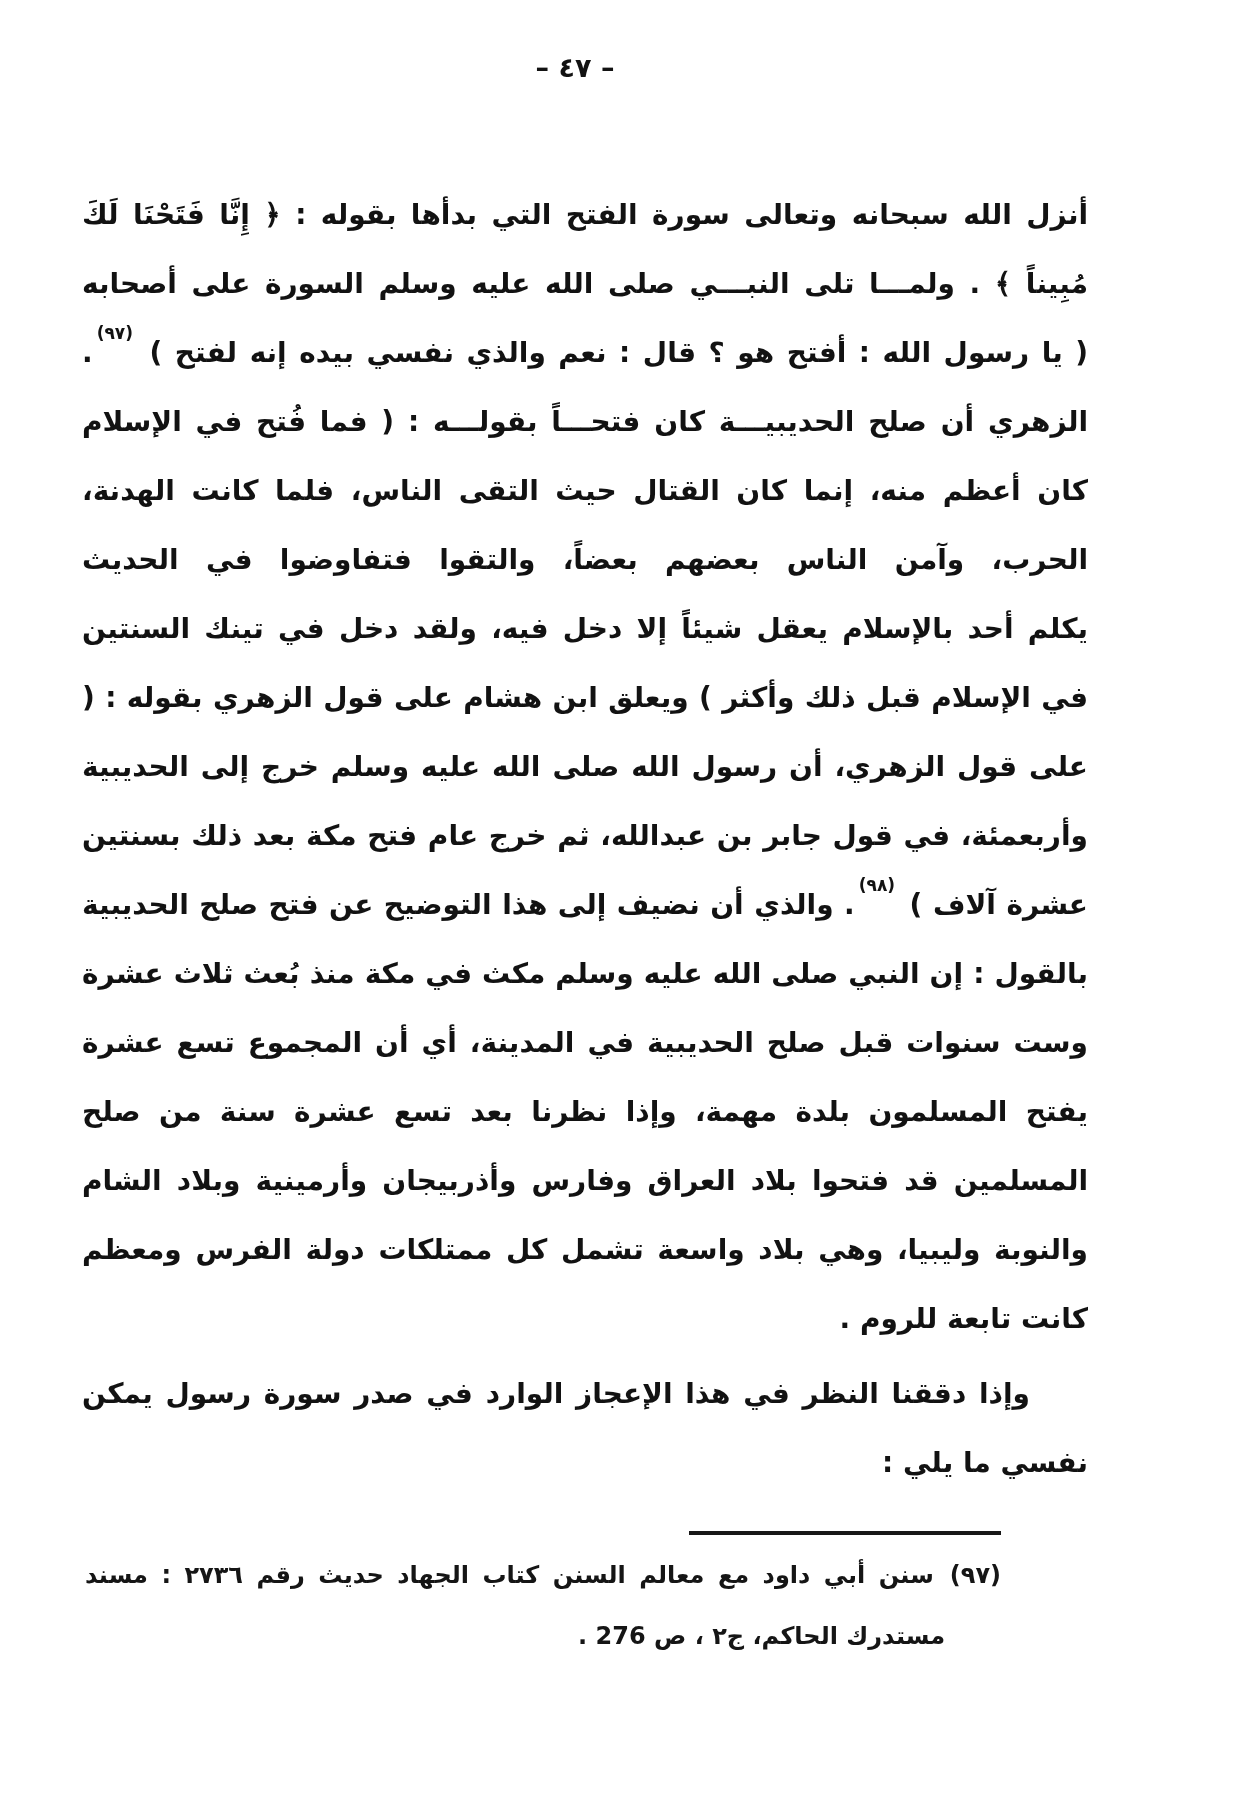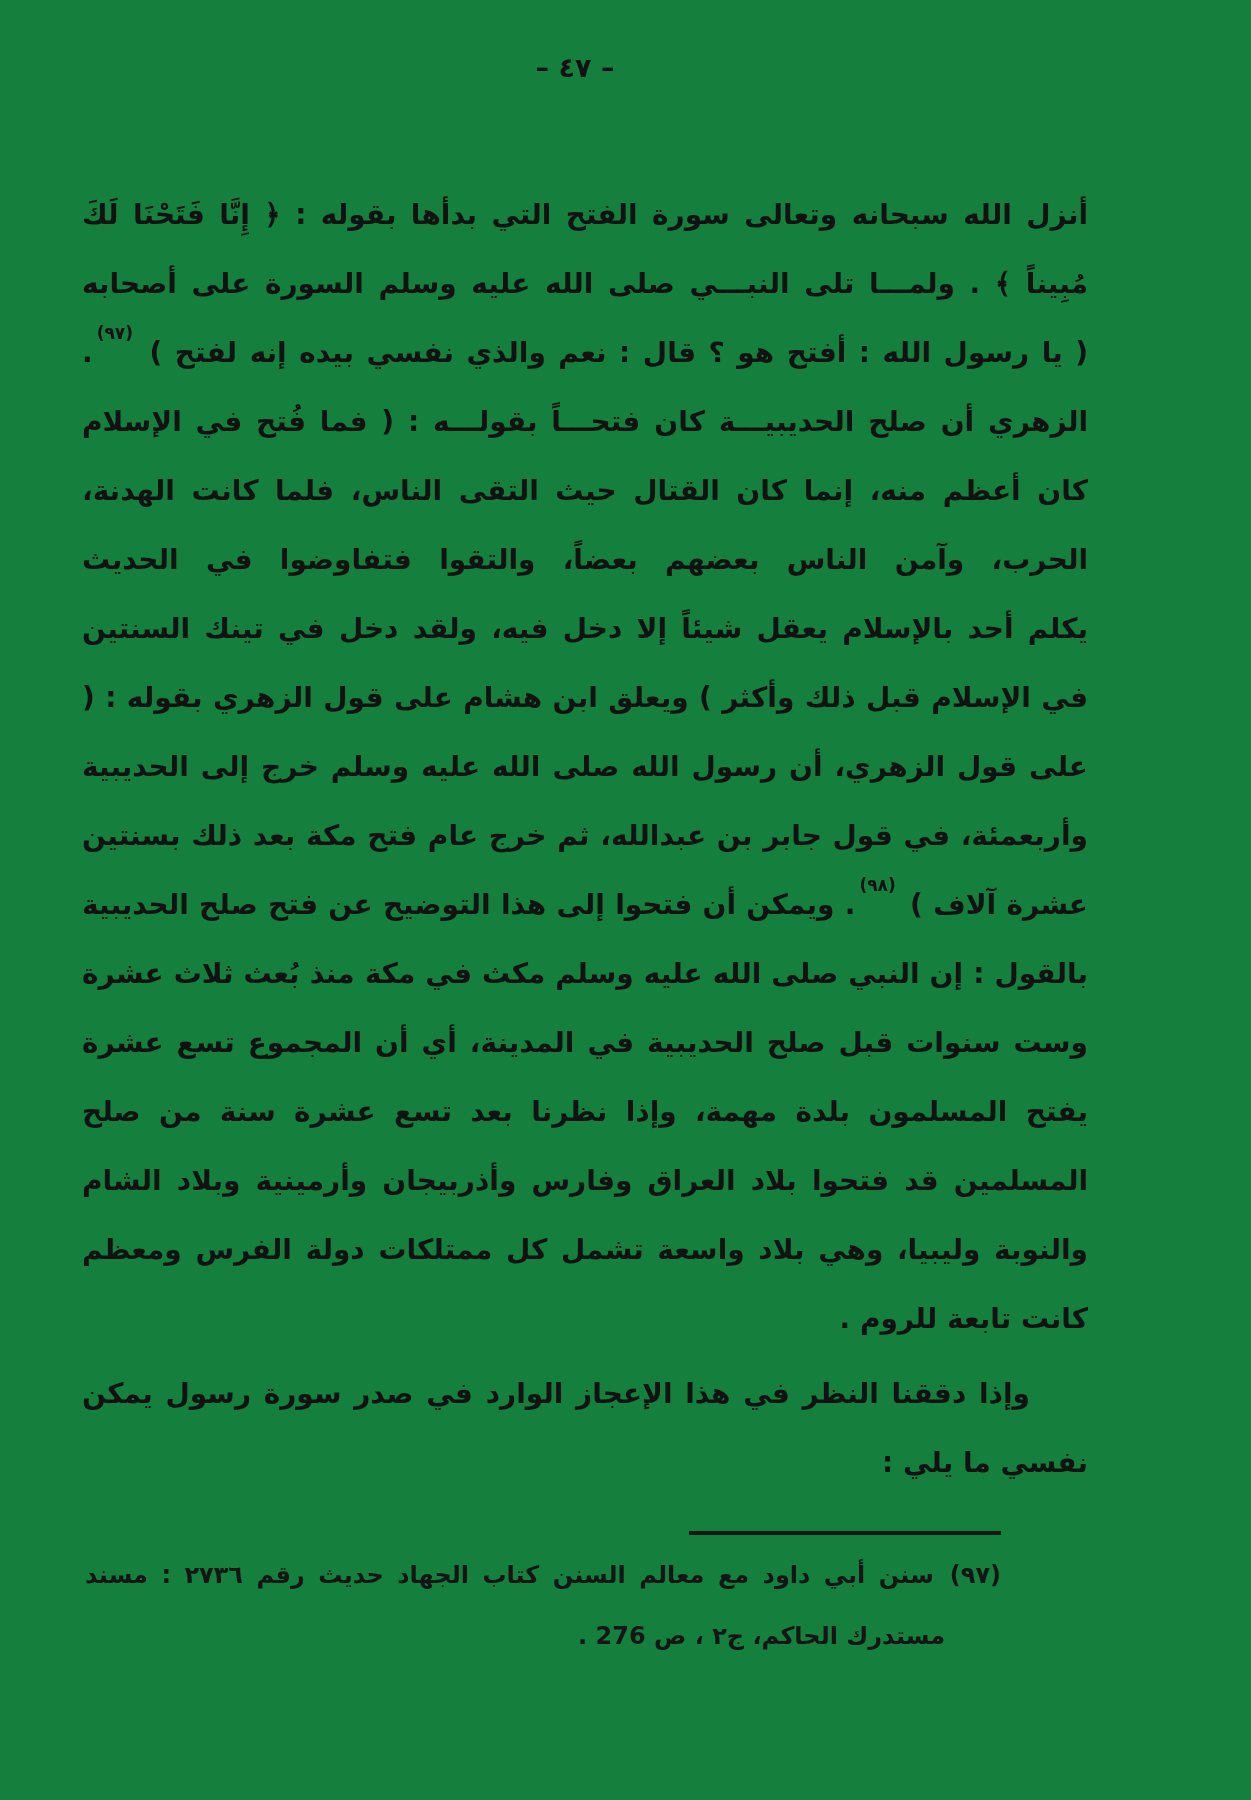--- a/index.html
+++ b/index.html
@@ -55,36 +55,36 @@
     text-align:right;
     overflow:hidden;
   }
   .fn-line.full{text-align:justify;text-align-last:justify;}
   .fn-line.cont{padding-right:56px;}
   .fn-marker{margin-left:16px;}
 </style>
 </head>
 <body>
 
-<div class="page" style="background: #15803d; color: rgb(18, 18, 18);">
+<div class="page" style="background: #ffffff; color: rgb(18, 18, 18);">
   <div class="page-number">– ٤٧ –</div>
 
   <div class="body-text" id="body-text">
       <div class="para">
         <div class="line"><span>أنزل الله سبحانه وتعالى سورة الفتح التي بدأها بقوله : ﴿ إِنَّا فَتَحْنَا لَكَ فَتْحاً</span> </div>
         <div class="line"><span>مُبِيناً ﴾ . ولمـــا تلى النبـــي صلى الله عليه وسلم السورة على أصحابه قال أحدهم :</span> </div>
         <div class="line"><span>( يا رسول الله : أفتح هو ؟ قال : نعم والذي نفسي بيده إنه لفتح )</span> <sup class="fn-ref">(٩٧)</sup><span>. ويوضح</span> </div>
         <div class="line"><span>الزهري أن صلح الحديبيـــة كان فتحـــاً بقولـــه : ( فما فُتح في الإسلام فتح قبله</span> </div>
         <div class="line"><span>كان أعظم منه، إنما كان القتال حيث التقى الناس، فلما كانت الهدنة، ووُضعت</span> </div>
         <div class="line"><span>الحرب، وآمن الناس بعضهم بعضاً، والتقوا فتفاوضوا في الحديث والمنازعة، فلم</span> </div>
         <div class="line"><span>يكلم أحد بالإسلام يعقل شيئاً إلا دخل فيه، ولقد دخل في تينك السنتين مثل ما كان</span> </div>
         <div class="line"><span>في الإسلام قبل ذلك وأكثر ) ويعلق ابن هشام على قول الزهري بقوله : ( والدليل</span> </div>
         <div class="line"><span>على قول الزهري، أن رسول الله صلى الله عليه وسلم خرج إلى الحديبية في ألف</span> </div>
         <div class="line"><span>وأربعمئة، في قول جابر بن عبدالله، ثم خرج عام فتح مكة بعد ذلك بسنتين في</span> </div>
-        <div class="line"><span>عشرة آلاف )</span> <sup class="fn-ref">(٩٨)</sup><span>. ويمكن أن فتحوا إلى هذا التوضيح عن فتح صلح الحديبية</span> </div>
+        <div class="line"><span>عشرة آلاف )</span> <sup class="fn-ref">(٩٨)</sup><span>. والذي أن نضيف إلى هذا التوضيح عن فتح صلح الحديبية</span> </div>
         <div class="line"><span>بالقول : إن النبي صلى الله عليه وسلم مكث في مكة منذ بُعث ثلاث عشرة سنة</span> </div>
         <div class="line"><span>وست سنوات قبل صلح الحديبية في المدينة، أي أن المجموع تسع عشرة سنة ولم</span> </div>
         <div class="line"><span>يفتح المسلمون بلدة مهمة، وإذا نظرنا بعد تسع عشرة سنة من صلح الحديبية نجد</span> </div>
         <div class="line"><span>المسلمين قد فتحوا بلاد العراق وفارس وأذربيجان وأرمينية وبلاد الشام ومصر</span> </div>
         <div class="line"><span>والنوبة وليبيا، وهي بلاد واسعة تشمل كل ممتلكات دولة الفرس ومعظم البلاد التي</span> </div>
         <div class="line end"><span>كانت تابعة للروم .</span> </div>
       </div>
       <div class="para para-follow">
         <div class="line indent"><span>وإذا دققنا النظر في هذا الإعجاز الوارد في صدر سورة رسول يمكن أن</span> </div>
         <div class="line end"><span>نفسي ما يلي :</span> </div>

